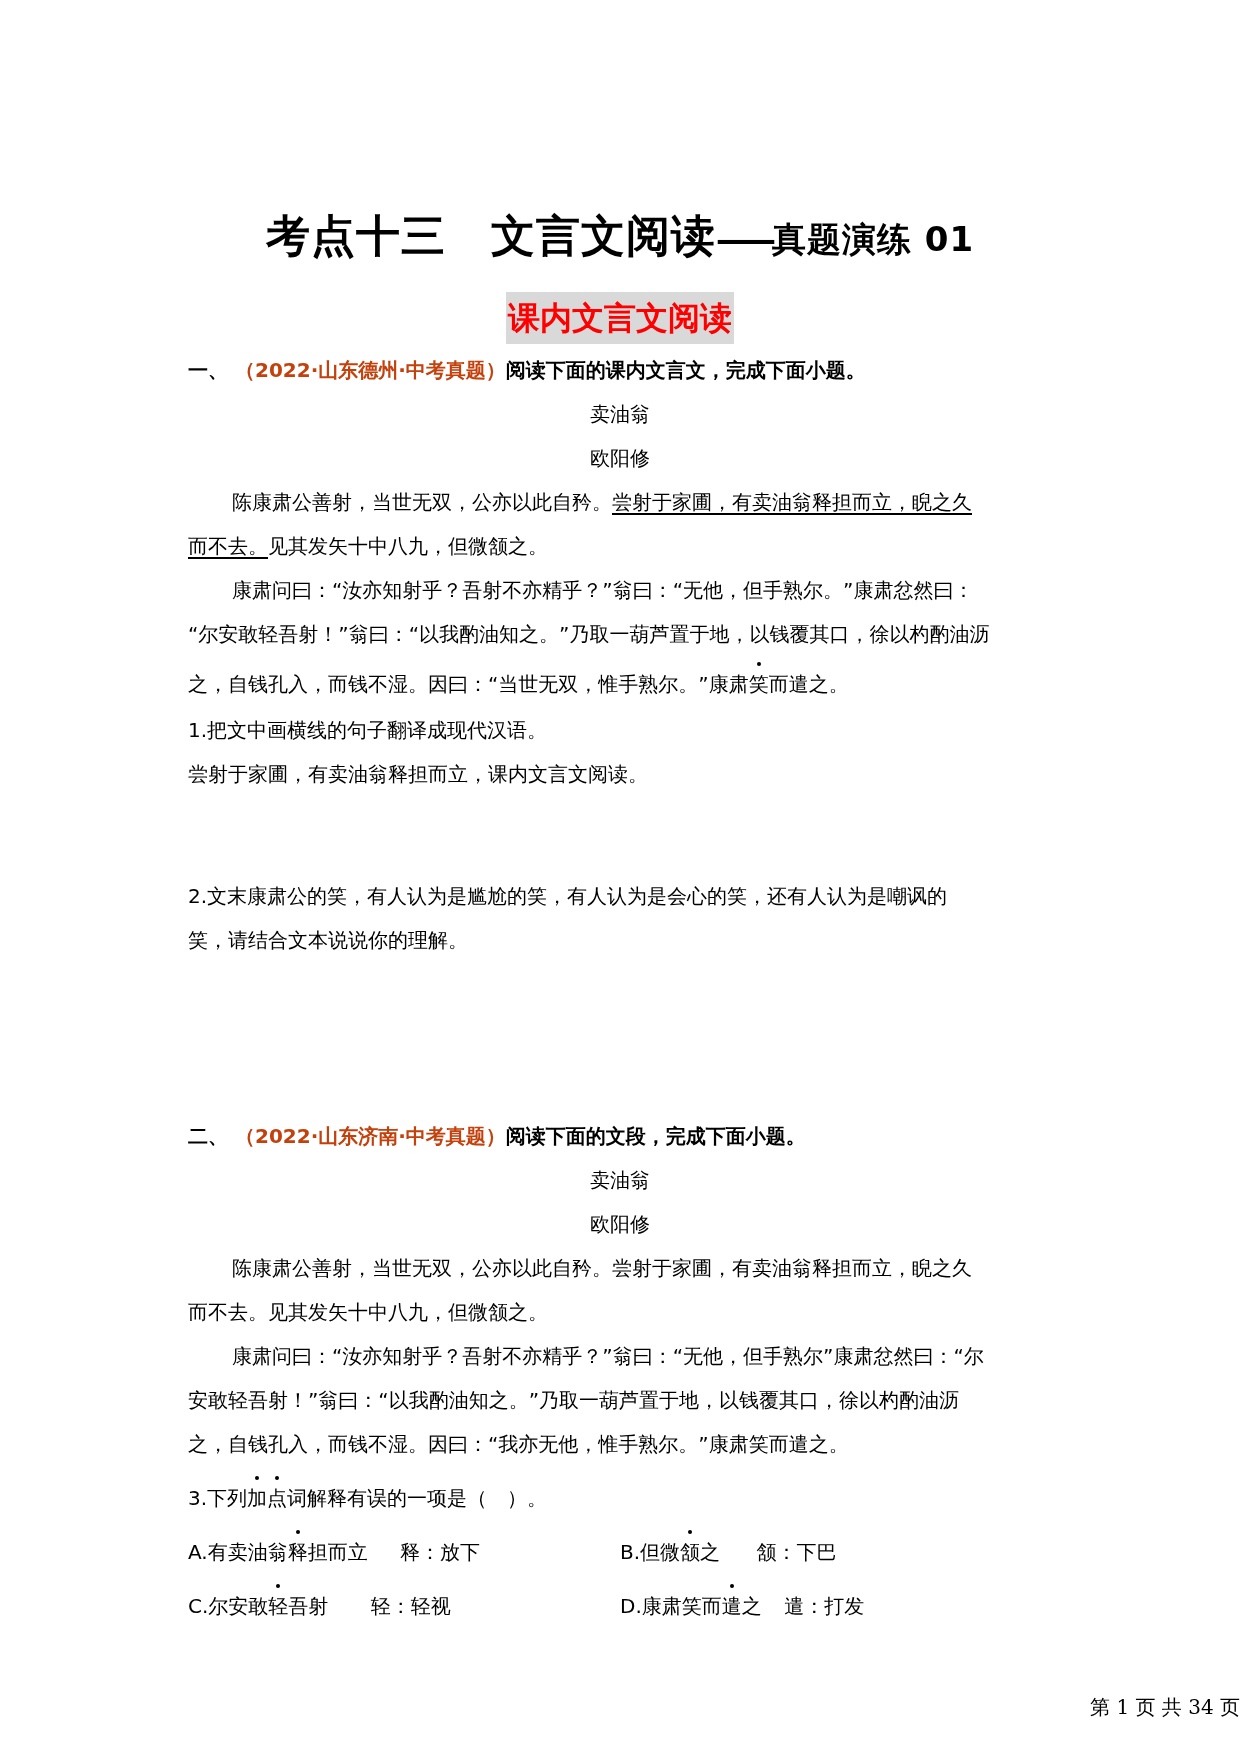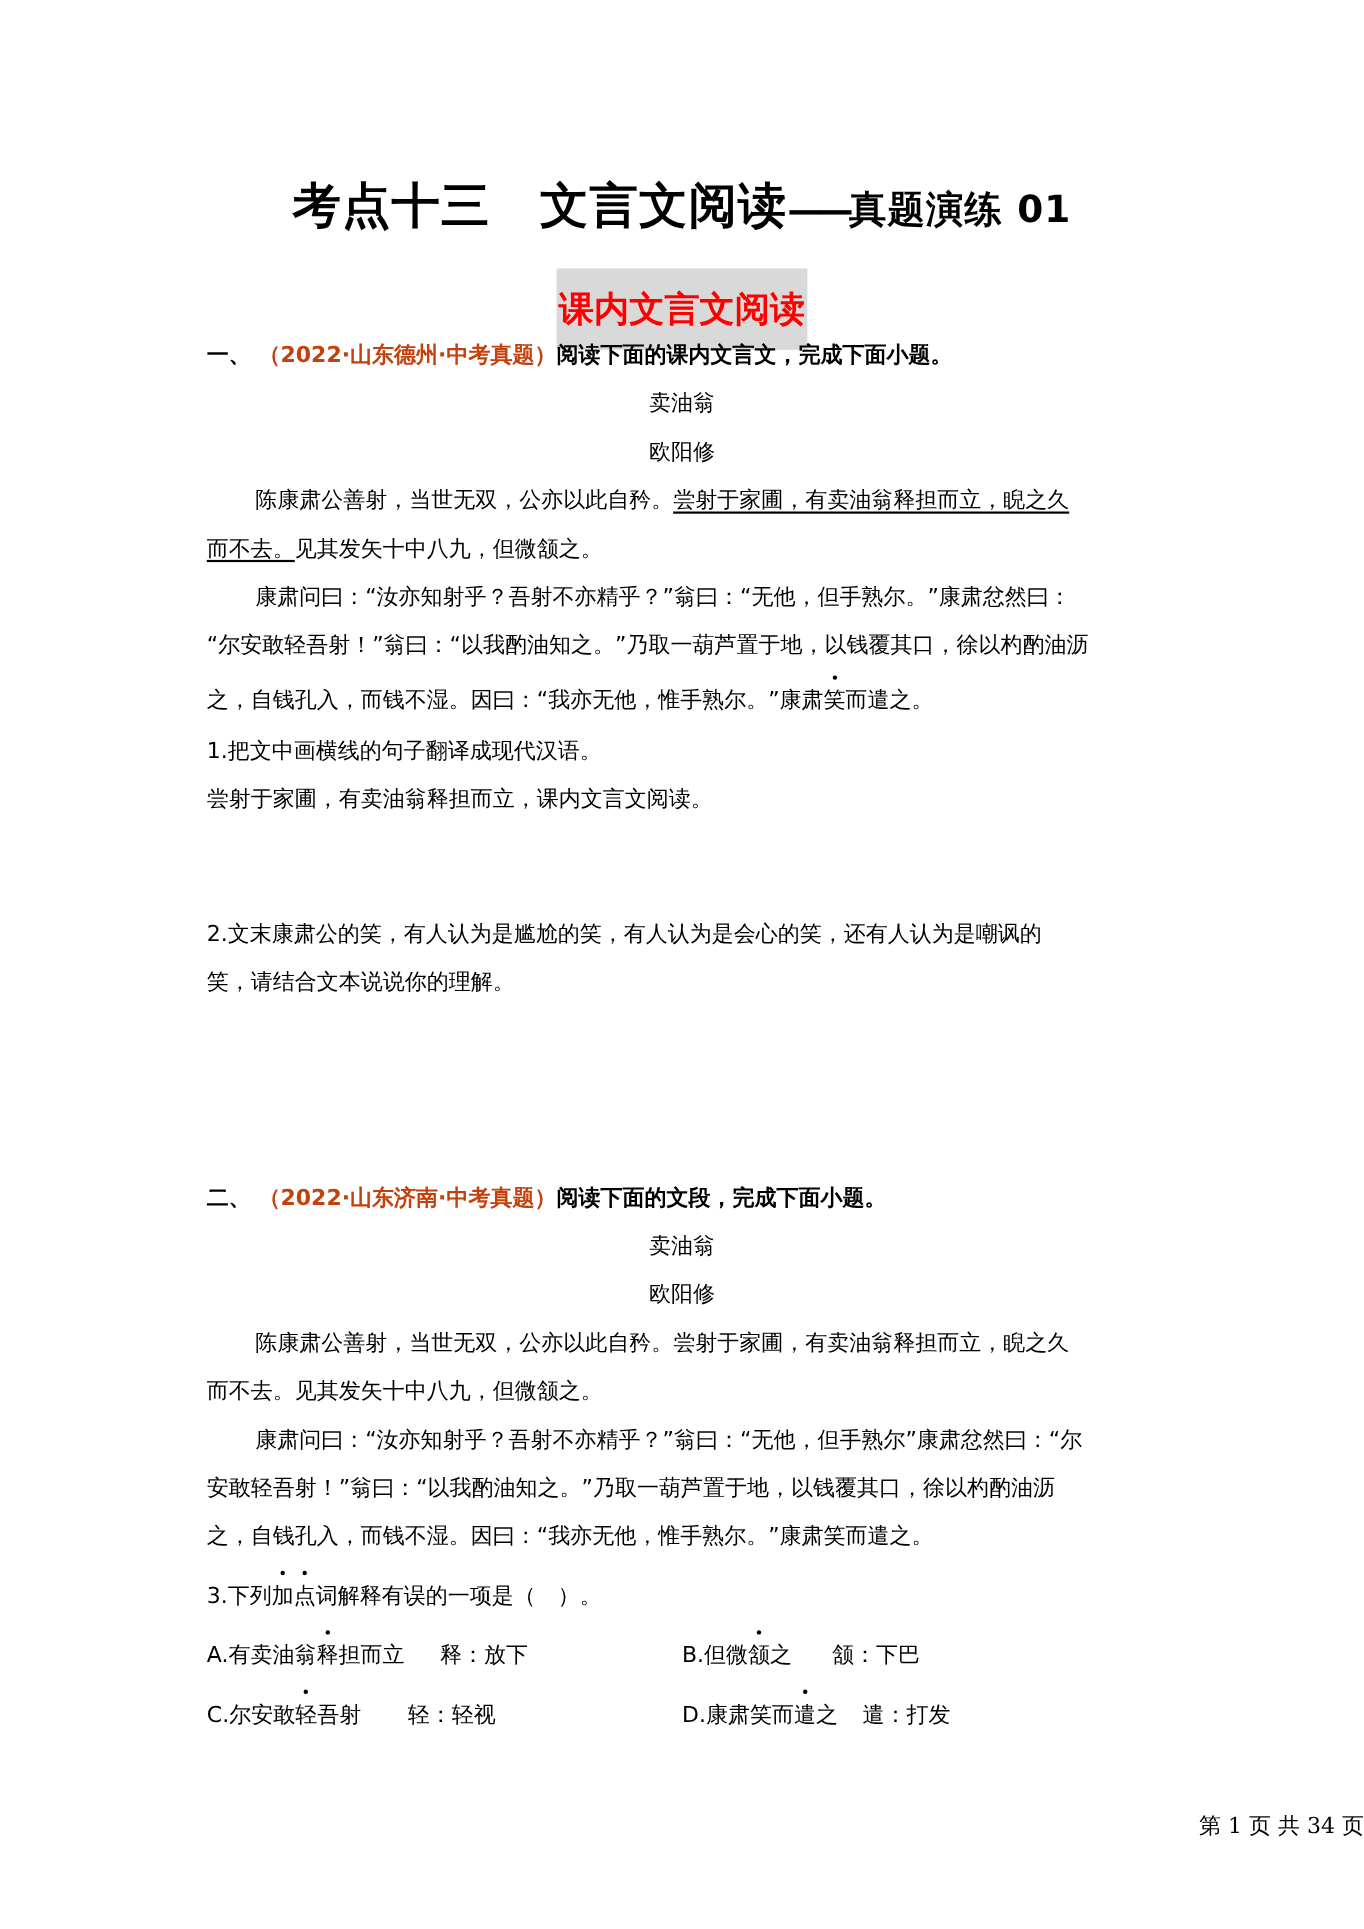--- a/index.html
+++ b/index.html
@@ -1,31 +1,31 @@
 <!DOCTYPE html>
 <html><head>
   <meta charset="utf-8">
   <style>
     html, body { margin: 0; padding: 0; background: #ffffff; }
     body {
       width: 1240px; height: 1754px; position: relative; overflow: hidden;
       font-family: "DejaVu Sans", "Liberation Sans", sans-serif;
       color: #000;
     }
-    .abs { position: absolute; white-space: nowrap; }
+    .abs { position: absolute; white-space: nowrap; margin-top: 48px; }
     .title {
       left: 0; width: 1240px; top: 160px; text-align: center;
       font-weight: bold; font-size: 44px; line-height: 56px; letter-spacing: 1px;
     }
     .title .dash { font-size: 32px; letter-spacing: -4px; }
     .title .tail { font-size: 34px; }
     .subtitle-wrap { left: 0; width: 1240px; top: 244px; text-align: center; }
     .subtitle {
       display: inline-block; background: #d9d9d9; color: #ff0000;
-      font-weight: bold; font-size: 32px; line-height: 42px; padding: 16px 2px;
+      font-weight: bold; font-size: 32px; line-height: 42px; padding: 5px 2px;
     }
     .q-head { font-weight: bold; font-size: 20px; line-height: 28px; left: 188px; }
     .q-head .red { color: #c2410c; }
     .center-line { left: 0; width: 1240px; text-align: center; font-size: 20px; line-height: 28px; }
     .line { font-size: 20px; line-height: 28px; left: 188px; }
     .indent { left: 232px; }
     .ul { text-decoration: underline; text-underline-offset: 4px; }
     .dot { position: relative; display: inline-block; }
     .dot::after {
       content: ""; position: absolute; left: 50%; top: -8px; width: 4px; height: 4px;
@@ -59,21 +59,21 @@
 <div class="abs line indent" style="top:440px">
   <span>陈康肃公善射，当世无双，公亦以此自矜。</span><span class="ul">尝射于家圃，有卖油翁释担而立，睨之久</span>
 </div>
 <div class="abs line" style="top:484px">
   <span class="ul">而不去。</span><span>见其发矢十中八九，但微颔之。</span>
 </div>
 
 <div class="abs line indent" style="top:528px">康肃问曰：“汝亦知射乎？吾射不亦精乎？”翁曰：“无他，但手熟尔。”康肃忿然曰：</div>
 <div class="abs line" style="top:572px">“尔安敢轻吾射！”翁曰：“以我酌油知之。”乃取一葫芦置于地，以钱覆其口，徐以杓酌油沥</div>
 <div class="abs line" style="top:622px">
-  <span>之，自钱孔入，而钱不湿。因曰：“我亦无他，惟手熟尔。”康肃</span><span class="dot">笑</span><span>而遣之。</span>
+  <span>之，自钱孔入，而钱不湿。因曰：“当世无双，惟手熟尔。”康肃</span><span class="dot">笑</span><span>而遣之。</span>
 </div>
 
 <div class="abs line" style="top:668px">1.把文中画横线的句子翻译成现代汉语。</div>
 <div class="abs line" style="top:712px">尝射于家圃，有卖油翁释担而立，课内文言文阅读。</div>
 
 <div class="abs line" style="top:834px">2.文末康肃公的笑，有人认为是尴尬的笑，有人认为是会心的笑，还有人认为是嘲讽的</div>
 <div class="abs line" style="top:878px">笑，请结合文本说说你的理解。</div>
 
 <div class="abs q-head" style="top:1074px">
   <span>二、</span>

